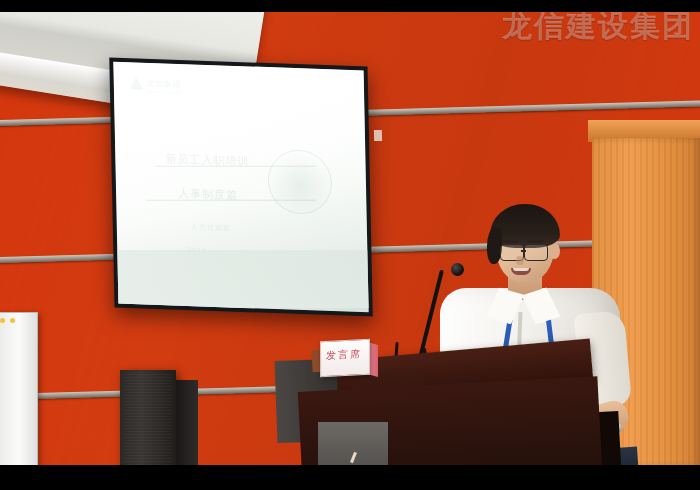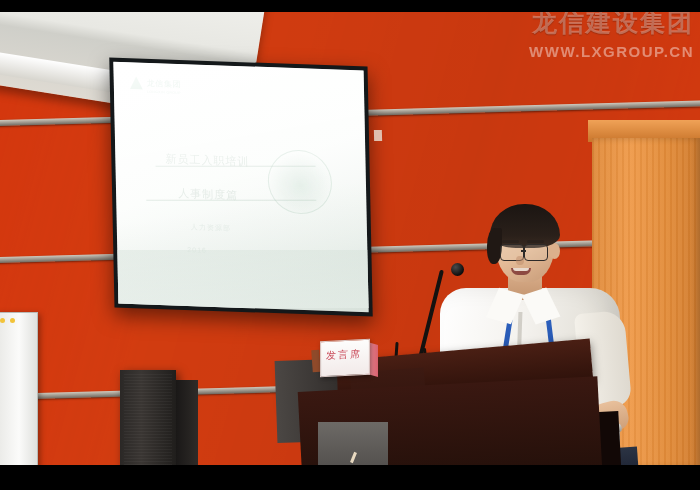--- a/index.html
+++ b/index.html
@@ -622,21 +622,21 @@
   .watermark {
     position: absolute;
     right: 6px;
     top: 6px;
     z-index: 39;
     text-align: right;
     pointer-events: none;
   }
   .wm-cn {
     font-family: "DejaVu Sans", sans-serif;
-    font-size: 25px;
+    font-size: 30px;
     font-weight: bold;
     color: rgba(255,255,255,.30);
     letter-spacing: 2px;
     text-shadow: 0 1px 1px rgba(0,0,0,.2);
     white-space: nowrap;
   }
   .wm-url {
     margin-top: 4px;
     font-family: "Liberation Sans", sans-serif;
     font-size: 15px;
@@ -757,18 +757,17 @@
     <div class="name-card-side"></div>
     <div class="name-card">
       <span class="chars">发言席</span>
     </div>
 
   </div>
 
 
   <div class="watermark">
     <div class="wm-cn">龙信建设集团</div>
-    <div class="wm-url">WWW.LXGROUP.CN</div>
   </div>
 
   <div class="letterbox-bottom"></div>
 
 </div>
 
 </body></html>

